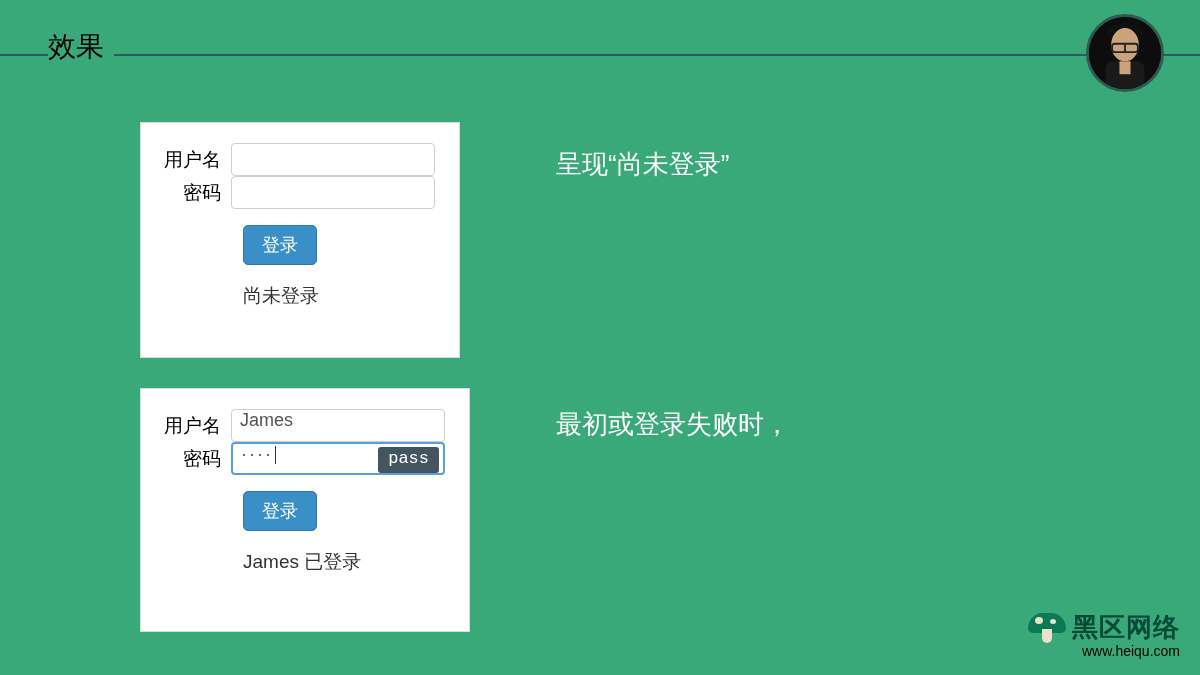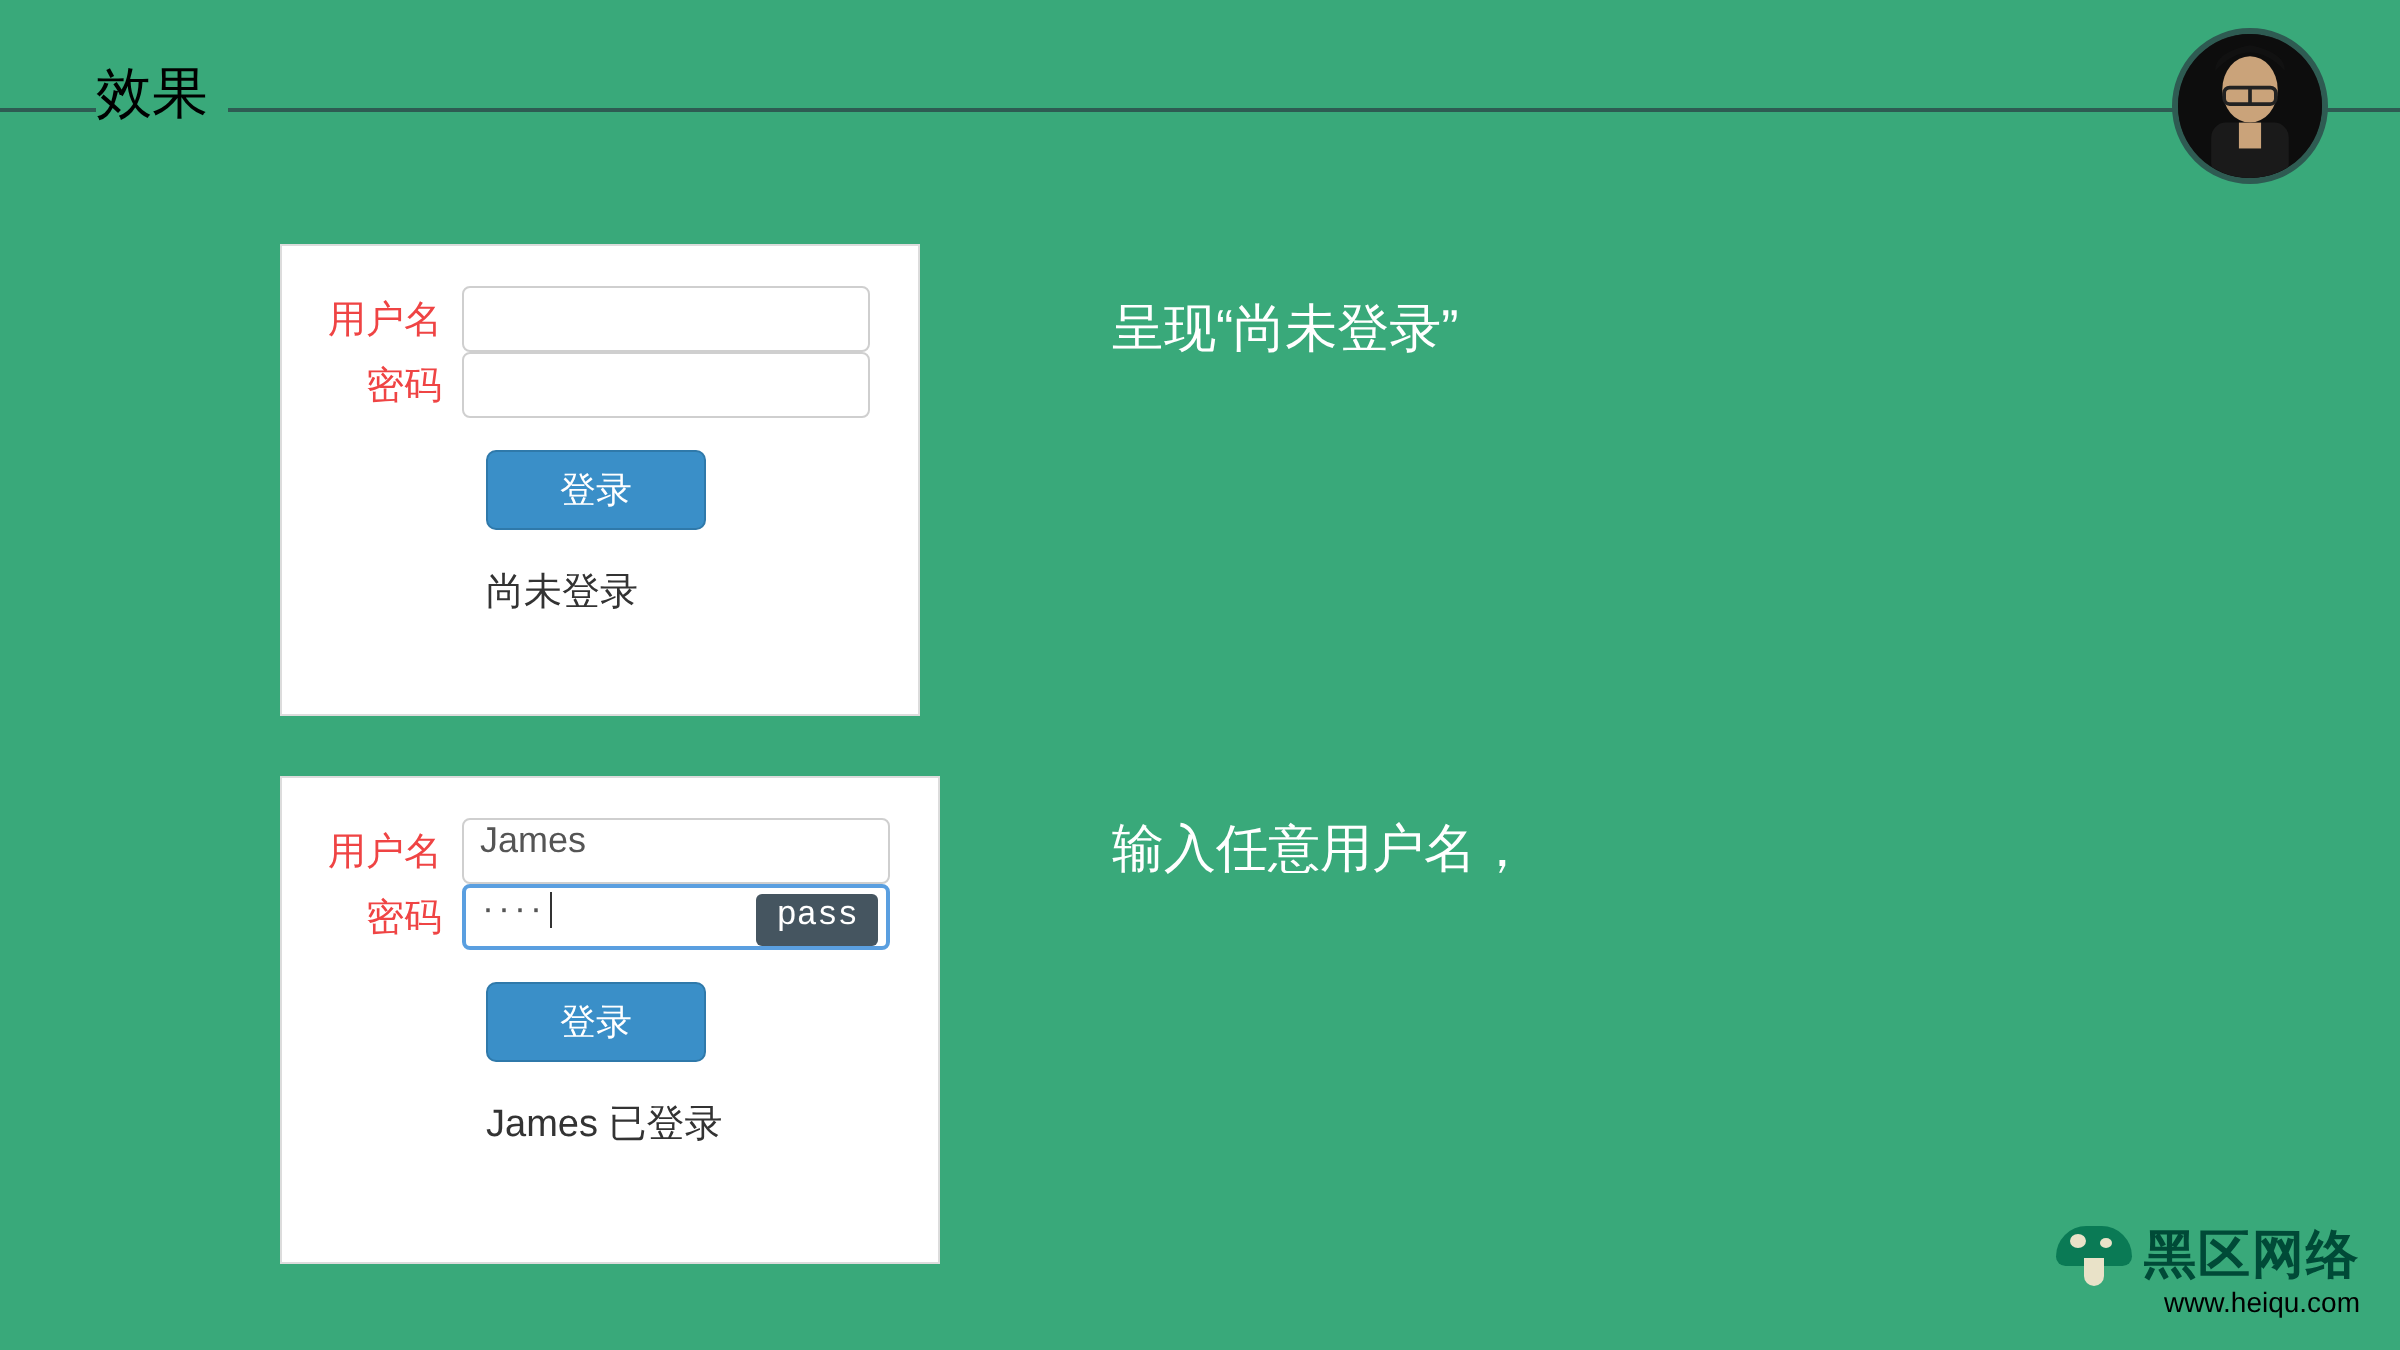--- a/index.html
+++ b/index.html
@@ -44,21 +44,21 @@
   .panel.a { left: 140px; top: 122px; width: 320px; height: 236px; }
   .panel.b { left: 140px; top: 388px; width: 330px; height: 244px; }
 
   .row { display: flex; align-items: center; margin-top: 0; }
   .row:first-child{ margin-top: 6px; }
   .lbl {
     width: 72px;
     text-align: right;
     padding-right: 10px;
     font-size: 19px;
-    color: #ef4444;
+    color: #000000;
   }
   .txt {
     flex: 1;
     height: 33px;
     border: 1px solid #cfcfcf;
     border-radius: 4px;
     background: #fff;
     padding: 0 8px;
     font-size: 18px;
     color: #555;
@@ -82,21 +82,21 @@
     font-size: 17px;
     padding: 2px 10px;
     border-radius: 3px;
     font-family: Consolas, "Courier New", monospace;
   }
   .btn {
     display:inline-block;
     background: #3a8fc8;
     color: #fff;
     font-size: 18px;
-    padding: 7px 36px;
+    padding: 7px 18px;
     border-radius: 5px;
     border: 1px solid #2f79aa;
     margin-top: 16px;
     margin-left: 84px;
   }
   .status {
     font-size: 19px;
     color: #333;
     margin-top: 18px;
     margin-left: 84px;
@@ -188,21 +188,21 @@
   <div class="status">James 已登录</div>
 </div>
 
 <div class="caption c1">
   <div>
     <span>呈现“</span><span>尚未登录</span><span>”</span>
   </div>
 </div>
 
 <div class="caption c2">
-  <div>输入任意用户名，</div>
+  <div>最初或登录失败时，</div>
 </div>
 
 <div class="brand">
   <div class="brand-row">
     <div class="mushroom">
       <div class="cap"></div>
         <div class="dot d1"></div>
         <div class="dot d2"></div>
         <div class="stem"></div>
     </div>

